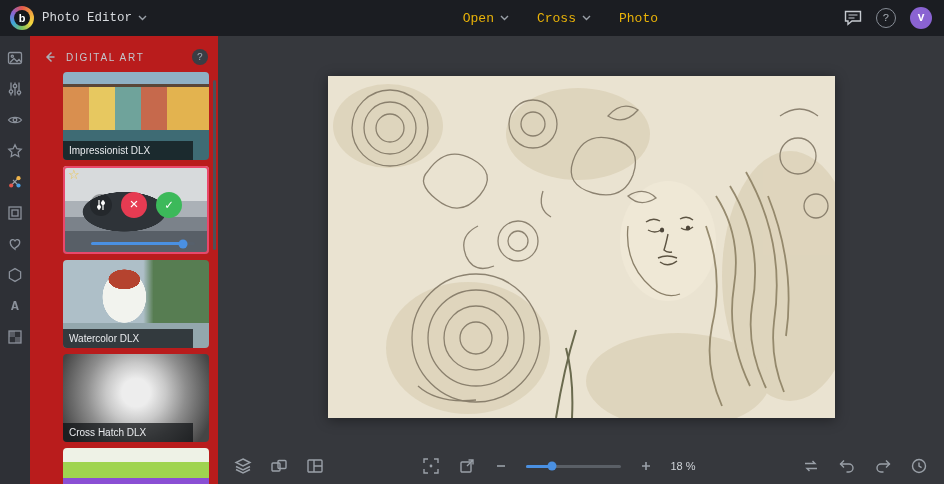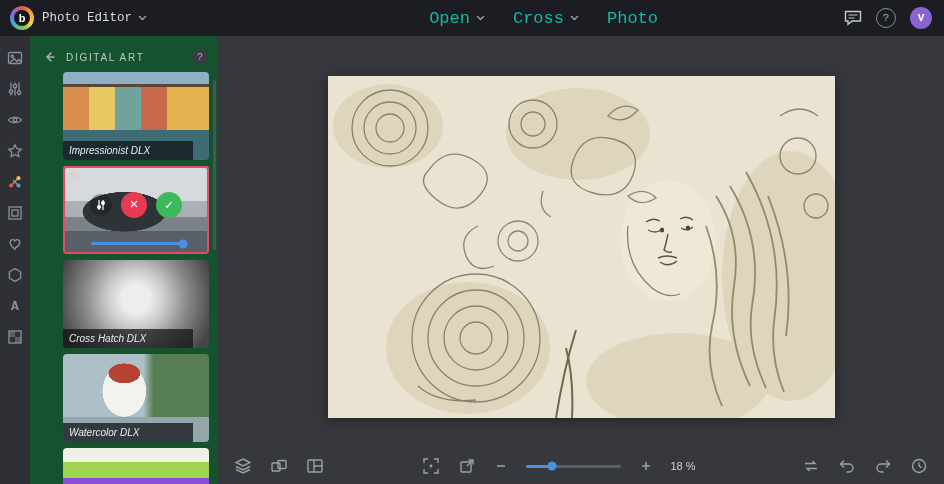--- a/index.html
+++ b/index.html
@@ -13,47 +13,47 @@
   .topbar { height:36px; background:#1b1d22; display:flex; align-items:center; padding:0 12px 0 10px; gap:8px; }
   .logo { width:24px; height:24px; border-radius:50%;
           background:conic-gradient(#e2574c,#f0a33f,#f5d73f,#7cc15e,#3ea7d9,#8a63d2,#e2574c);
           display:flex; align-items:center; justify-content:center; }
   .logo-inner { width:16px; height:16px; border-radius:50%; background:#15171b; color:#fff;
                 font-size:11px; font-weight:bold; display:flex; align-items:center; justify-content:center; }
   .app-title-btn { display:flex; align-items:center; gap:6px; color:#d7dade; font-size:12.5px; }
   .tb-spacer { flex:1; }
   .tb-gap { width:170px; }
   .tb-center { display:flex; align-items:center; gap:28px; }
-  .tb-btn { display:flex; align-items:center; gap:6px; color:#14b8a6; font-size:17px; }
+  .tb-btn { display:flex; align-items:center; gap:6px; color:#eab308; font-size:13px; }
   .tb-right { display:flex; align-items:center; gap:14px; }
   .help-circle { width:20px; height:20px; border-radius:50%; border:1.4px solid #878d96;
                  color:#aab0b8; font-size:11px; display:flex; align-items:center; justify-content:center; }
   .avatar { width:22px; height:22px; border-radius:50%; background:#8a63d2; color:#fff;
             font-size:11px; font-weight:bold; display:flex; align-items:center; justify-content:center; }
 
   
   .body { display:flex; height:448px; }
 
   
   .rail { width:30px; background:#2e3036; display:flex; flex-direction:column; align-items:center;
           padding-top:13px; gap:13px; flex:0 0 30px; }
   .rail-btn { width:18px; height:18px; display:flex; align-items:center; justify-content:center; }
   .rail-letter { color:#8b919b; font-size:13px; font-weight:bold; }
 
   
-  .panel { width:188px; flex:0 0 188px; background:#14532d; position:relative; overflow:hidden; }
+  .panel { width:188px; flex:0 0 188px; background:#b91c1c; position:relative; overflow:hidden; }
   .panel-header { display:flex; align-items:center; height:34px; padding:8px 10px 0 10px; gap:6px; }
   .back-btn { width:20px; height:20px; border-radius:50%; display:flex; align-items:center; justify-content:center; }
   .panel-title { color:#c2c7cd; font-size:10px; letter-spacing:1.7px; flex:1; }
   .panel-help { width:16px; height:16px; border-radius:50%; background:#3a3d44; color:#a7adb5;
                 font-size:10px; display:flex; align-items:center; justify-content:center; }
   .thumb-list { position:absolute; top:36px; left:33px; width:146px; display:flex; flex-direction:column; gap:6px; }
   .thumb { width:146px; height:88px; flex:0 0 88px; border-radius:4px; position:relative; overflow:hidden; cursor:pointer; }
   .thumb-label { position:absolute; left:0; right:16px; bottom:0; background:rgba(14,16,19,.72);
-                 color:#e9ebee; font-size:10px; padding:4px 6px;font-style:italic; }
+                 color:#e9ebee; font-size:10px; padding:4px 6px; }
   .thumb.selected { outline:2px solid #e9486b; outline-offset:-2px; }
 
   .thumb-impressionist { background:
       linear-gradient(180deg, rgba(90,70,56,0) 0 14%, #5a4638 14% 17%, rgba(0,0,0,0) 17%),
       linear-gradient(180deg, #8fb0c4 0 14%, rgba(0,0,0,0) 14%),
       linear-gradient(180deg, rgba(0,0,0,0) 0 66%, #3e6b74 66% 100%),
       repeating-linear-gradient(90deg, #d98f4f 0 26px, #e7c860 26px 52px, #6fa39b 52px 78px, #c6694c 78px 104px, #e3b34f 104px 146px); }
   .thumb-boat { background:
       radial-gradient(ellipse 42px 20px at 42% 52%, #2e3338 0 98%, rgba(0,0,0,0) 100%),
       linear-gradient(180deg, #d7dadc 0 40%, #abb1b7 40% 58%, #7b828a 58% 74%, #585f67 74% 100%); }
@@ -250,26 +250,26 @@
             <button class="ctl ctl-apply">
               <span>✓</span>
             </button>
           </div>
           <div class="amount">
             <div class="amount-fill"></div>
             <div class="amount-knob"></div>
           </div>
         </div>
 
+        <div class="thumb thumb-watercolor">
+          <span class="thumb-label">Watercolor DLX</span>
+        </div>
+
         <div class="thumb thumb-crosshatch">
           <span class="thumb-label">Cross Hatch DLX</span>
-        </div>
-
-        <div class="thumb thumb-watercolor">
-          <span class="thumb-label">Watercolor DLX</span>
         </div>
 
         <div class="thumb thumb-partial"></div>
 
       </div>
 
       <div class="panel-scrollbar"></div>
     </aside>
 
     <section class="canvas-area">

